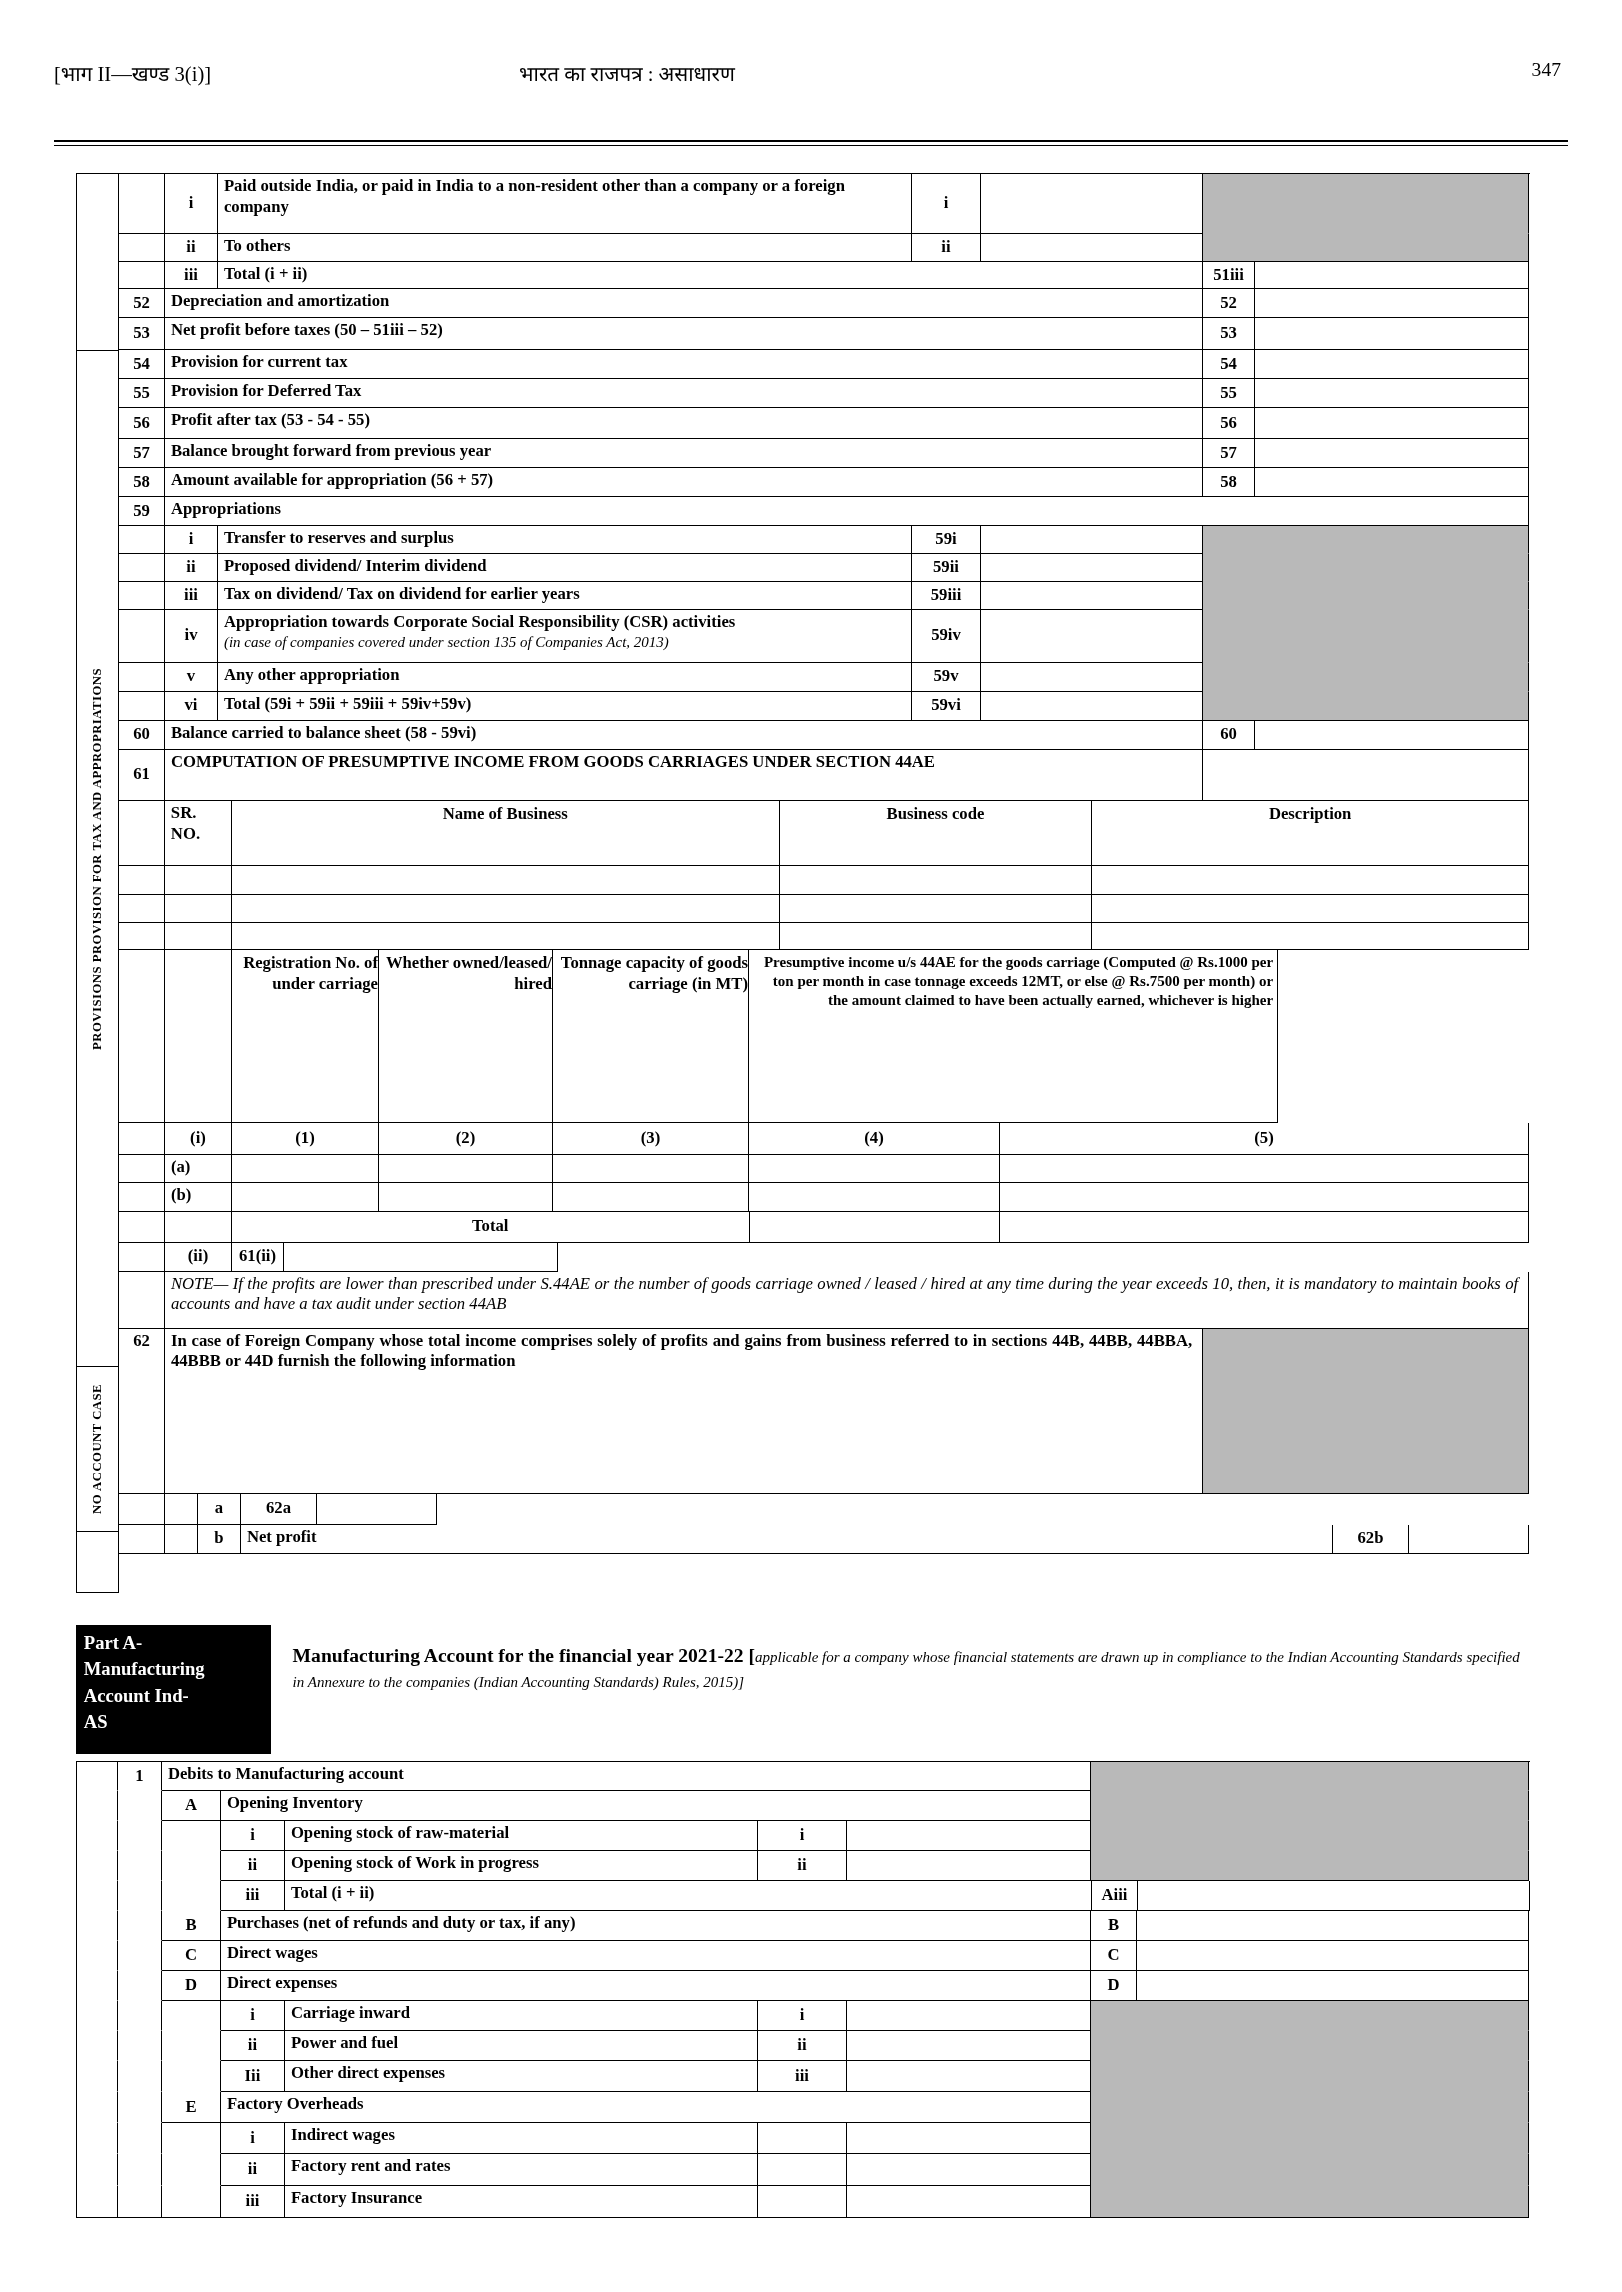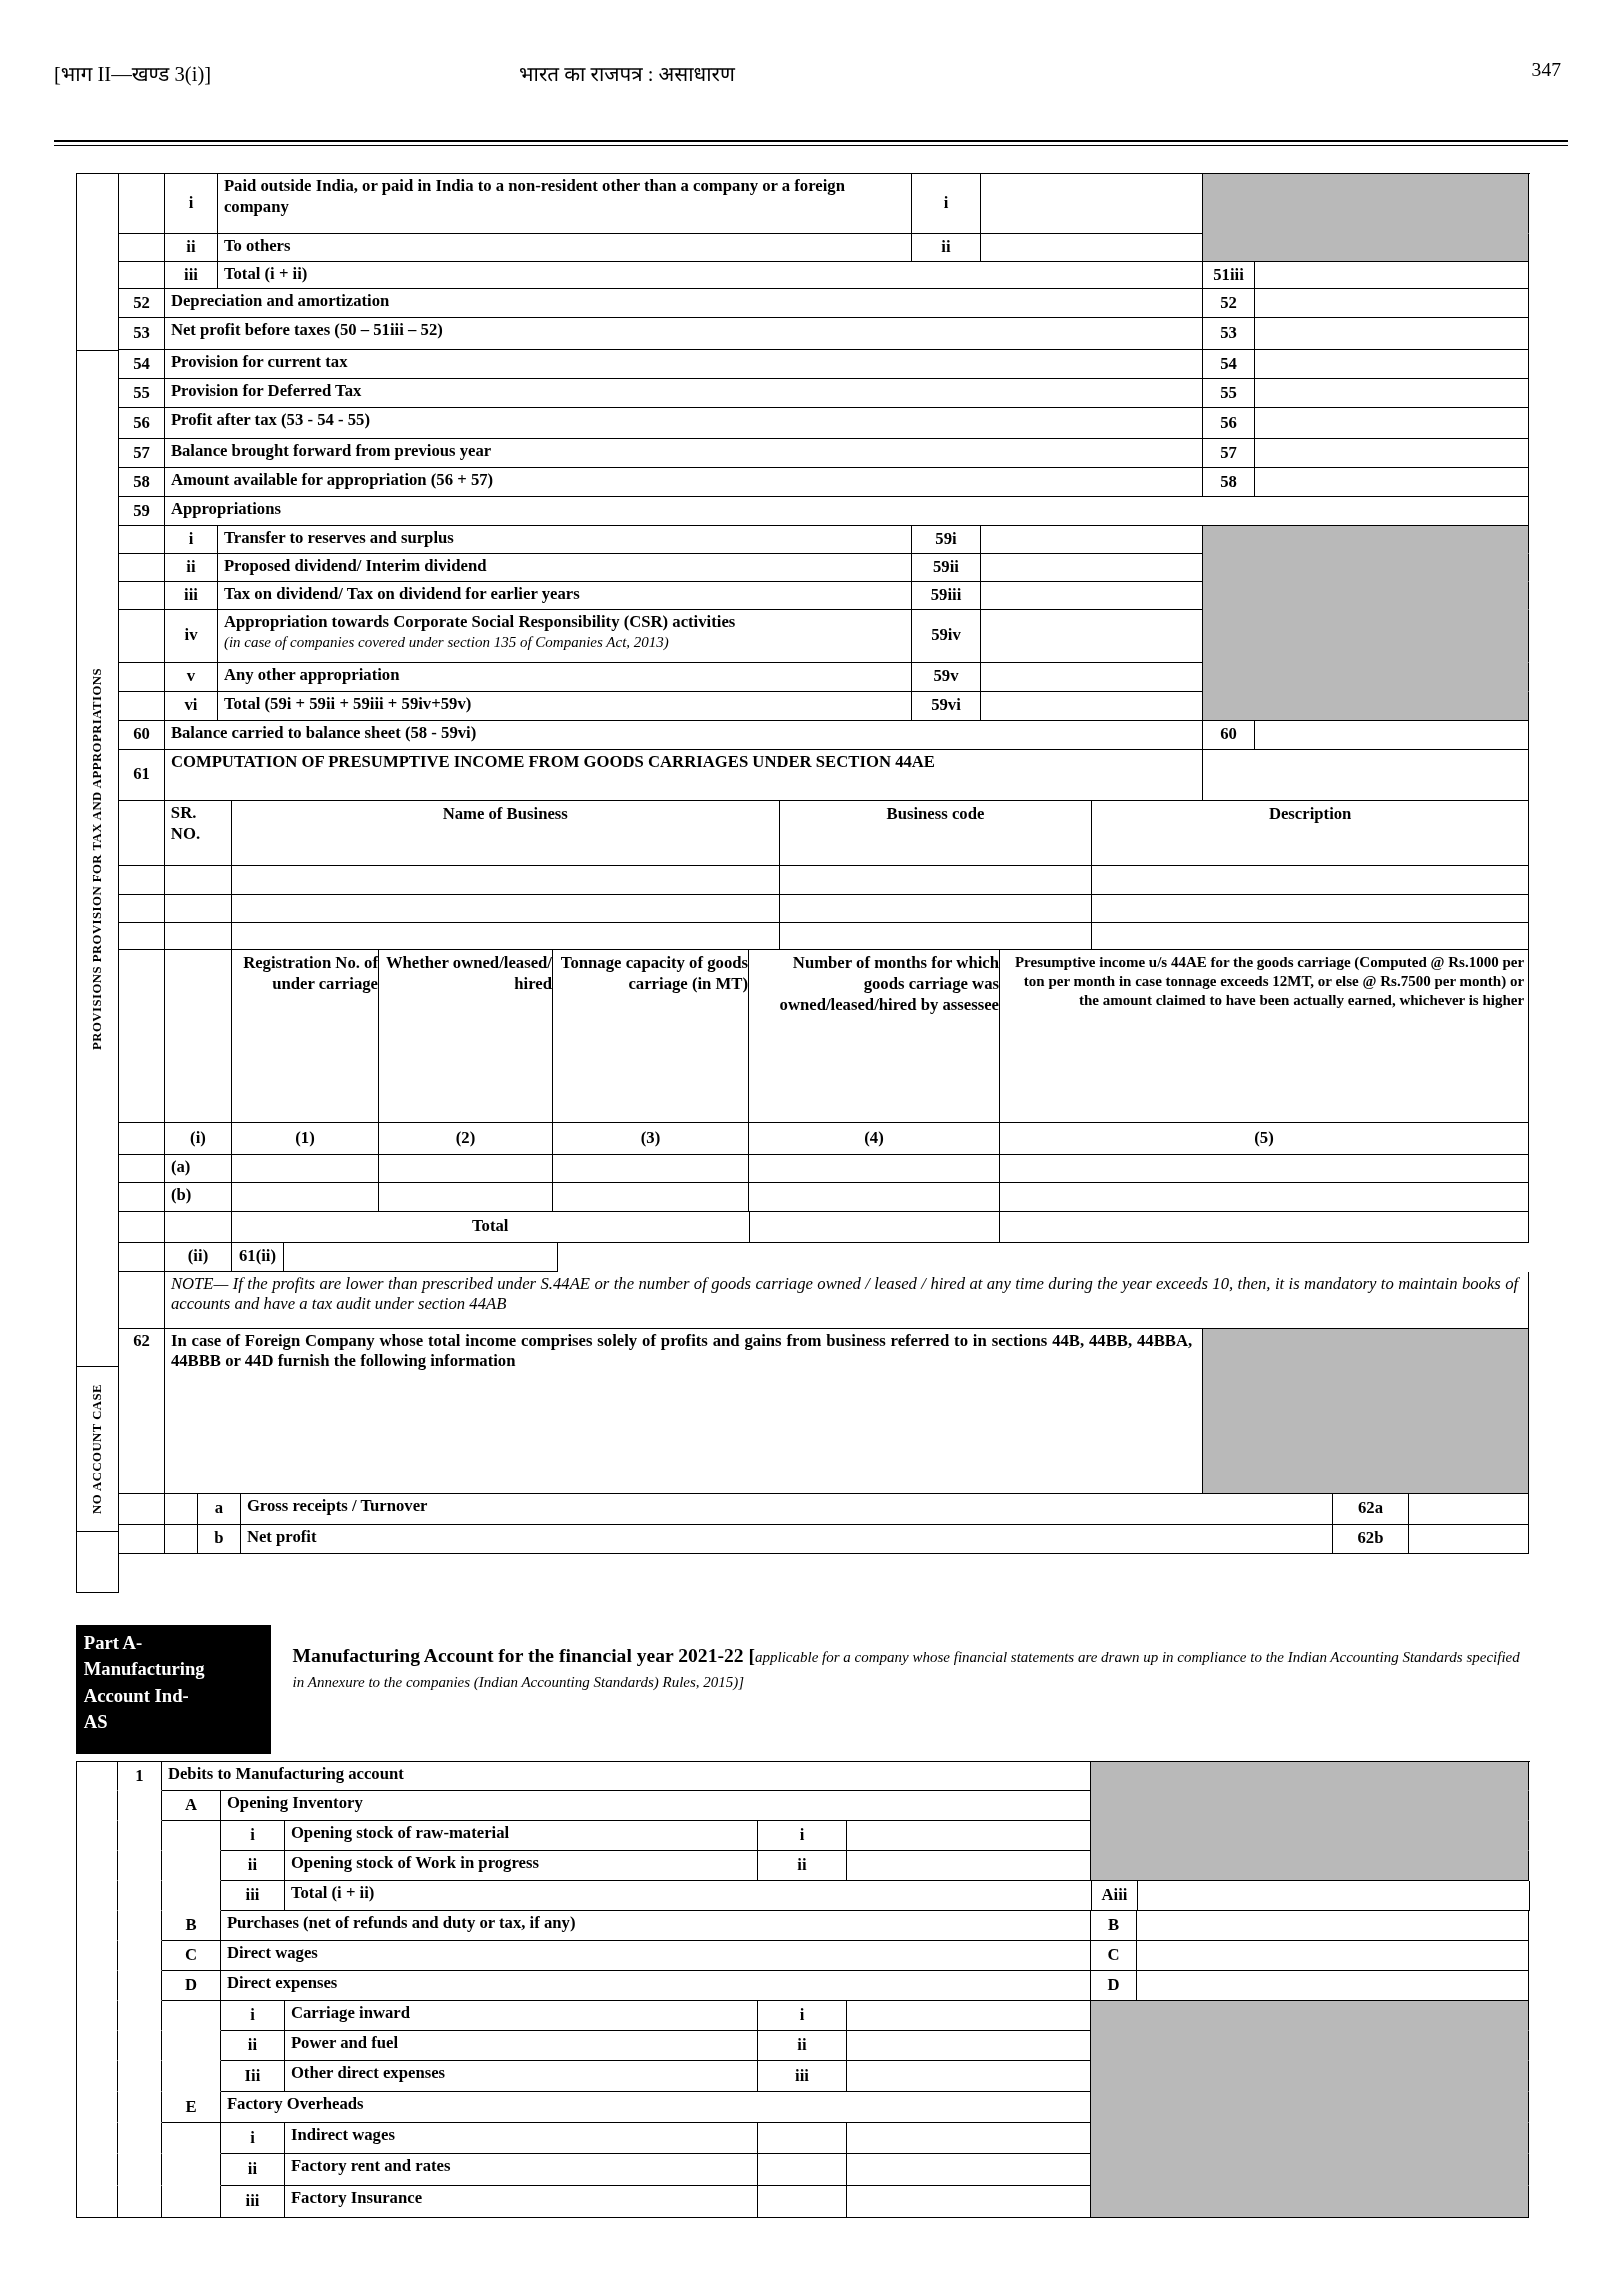--- a/index.html
+++ b/index.html
@@ -246,21 +246,20 @@
         <div class="c" style="width:313px"></div>
         <div class="c" style="width:437px"></div>
       </div>
 
       <div class="r" style="height:173px">
         <div class="c" style="width:46px"></div>
         <div class="c" style="width:67px"></div>
         <div class="c t" style="width:147px">Registration No. of under carriage</div>
         <div class="c t" style="width:174px">Whether owned/leased/ hired</div>
         <div class="c t" style="width:196px">Tonnage capacity of goods carriage (in MT)</div>
-        <div class="c t" style="width:251px">Number of months for which goods carriage was owned/leased/hired by assessee</div>
         <div class="c t hdr5" style="width:529px">Presumptive income u/s 44AE for the goods carriage (Computed @ Rs.1000 per ton per month in case tonnage exceeds 12MT, or else @ Rs.7500 per month) or the amount claimed to have been actually earned, whichever is higher</div>
       </div>
 
       <div class="r" style="height:32px">
         <div class="c" style="width:46px"></div>
         <div class="c l" style="width:67px">(i)</div>
         <div class="c l" style="width:147px">(1)</div>
         <div class="c l" style="width:174px">(2)</div>
         <div class="c l" style="width:196px">(3)</div>
         <div class="c l" style="width:251px">(4)</div>
@@ -311,21 +310,20 @@
       <div class="r" style="height:165px">
         <div class="c t" style="width:46px">62</div>
         <div class="c d just" style="width:1038px">In case of Foreign Company whose total income comprises solely of profits and gains from business referred to in sections 44B, 44BB, 44BBA, 44BBB or 44D furnish the following information</div>
         <div class="c g" style="width:326px"></div>
       </div>
 
       <div class="r" style="height:31px">
         <div class="c" style="width:46px"></div>
         <div class="c" style="width:33px"></div>
         <div class="c l" style="width:43px">a</div>
-        <div class="c d" style="width:1092px">Gross receipts / Turnover</div>
         <div class="c l" style="width:76px">62a</div>
         <div class="c" style="width:120px"></div>
       </div>
 
       <div class="r" style="height:29px">
         <div class="c" style="width:46px"></div>
         <div class="c" style="width:33px"></div>
         <div class="c l" style="width:43px">b</div>
         <div class="c d" style="width:1092px">Net profit</div>
         <div class="c l" style="width:76px">62b</div>

